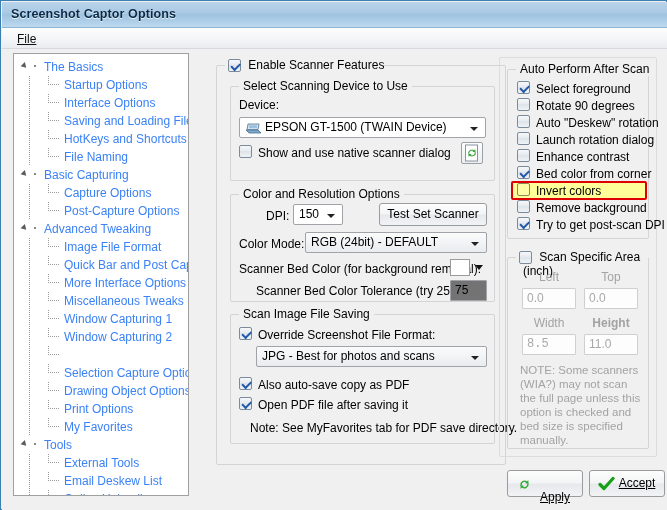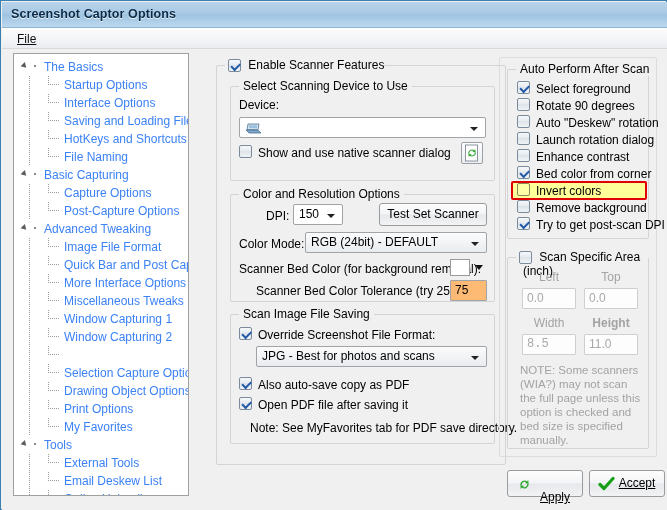--- a/index.html
+++ b/index.html
@@ -112,21 +112,21 @@
   }
   .combo .ctxt{position:absolute;left:5px;top:0;white-space:nowrap;}
   .combo .carw{
     position:absolute;right:7px;top:9px;width:0;height:0;
     border-left:4px solid transparent;border-right:4px solid transparent;
     border-top:4px solid #222;
   }
   .combo.gray{background:linear-gradient(to bottom,#fbfbfb,#e9ecef);}
   .input{
     position:absolute;box-sizing:border-box;height:21px;
-    background:#fdba74;border:1px solid #a0a4a8;border-radius:1px;
+    background:#737373;border:1px solid #a0a4a8;border-radius:1px;
     font-size:12px;line-height:19px;padding-left:4px;
   }
   .input.dim{color:#a8a8a8;border-color:#cfcfcf;background:#fdfdfd;}
   
   .btn{
     position:absolute;box-sizing:border-box;
     border:1px solid #999c9f;border-radius:3px;
     background:linear-gradient(to bottom,#fdfdfd 0%,#f3f4f6 48%,#e6e8eb 52%,#f2f3f5 100%);
     font-size:12px;text-align:center;cursor:default;
   }
@@ -330,20 +330,21 @@
         <div class="cap">Select Scanning Device to Use</div>
         <div class="lab" style="left:8px;top:11px;">Device:</div>
         <div class="combo" style="left:8px;top:30px;width:247px;">
           <span class="scanicon" style="left:4px;top:3px;">
             <svg width="18" height="13" viewBox="0 0 18 13">
                 <path d="M2 9 L14 9 L17 12 L5 12 Z" fill="#7fa8cc" stroke="#4a6f91" stroke-width="0.8"></path>
                 <path d="M4 3 L15 3 L14 8.6 L3 8.6 Z" fill="#d8e6f2" stroke="#4a6f91" stroke-width="0.8"></path>
                 <rect x="5" y="4.2" width="8" height="3" fill="#9cc0dd"></rect>
               </svg>
           </span>
+          <span class="ctxt" style="left:25px;">EPSON GT-1500 (TWAIN Device)</span>
           <span class="carw"></span>
         </div>
         <div class="cbrow" style="left:8px;top:58px;">
           <span class="cb"></span>
           <span class="cbl">Show and use native scanner dialog</span>
         </div>
         <div class="refbtn" style="left:230px;top:55px;">
           <svg width="20" height="20" viewBox="0 0 20 20" style="display:block;">
             <rect x="3.5" y="2" width="12" height="16" fill="#ffffff" stroke="#8a93a0" stroke-width="1"></rect>
             <path d="M6 10.5 a4 4 0 0 1 6.3 -3.2 l1 -1.3 l0.4 3.6 l-3.5 -0.9 l1.2 -0.8 a2.7 2.7 0 0 0 -4.1 2.6 z" fill="#39a83d"></path>

